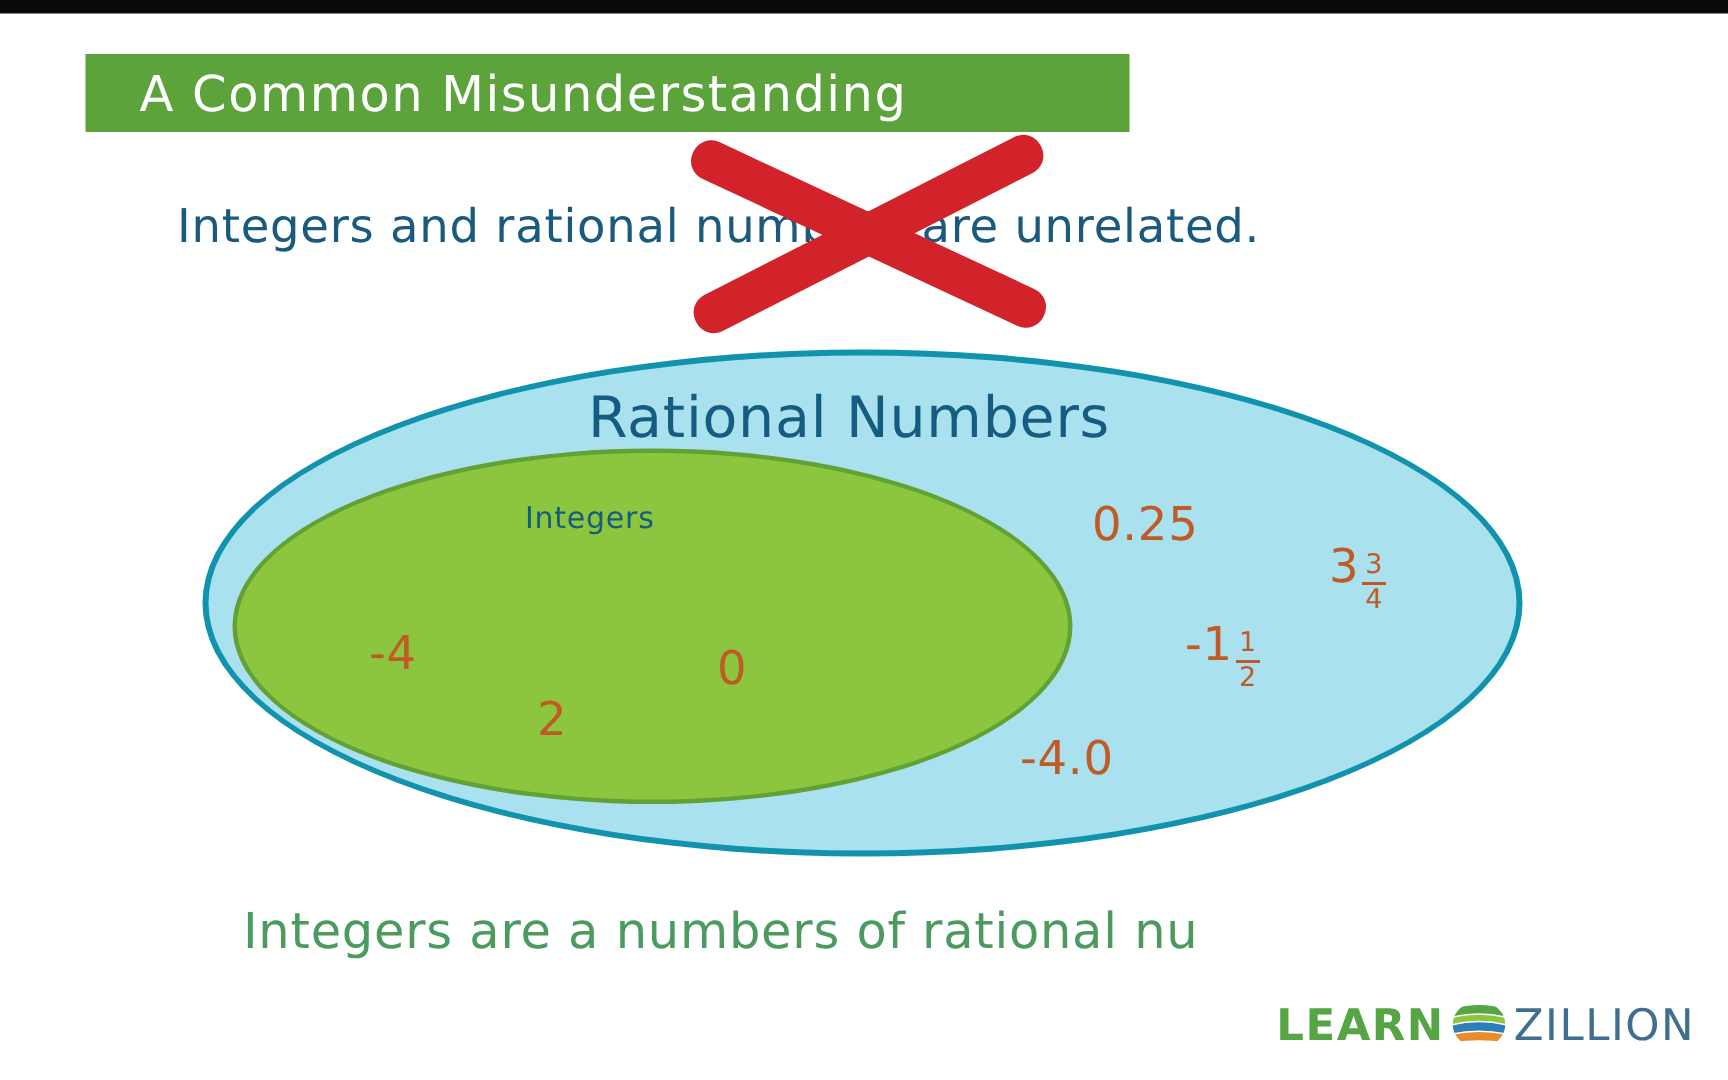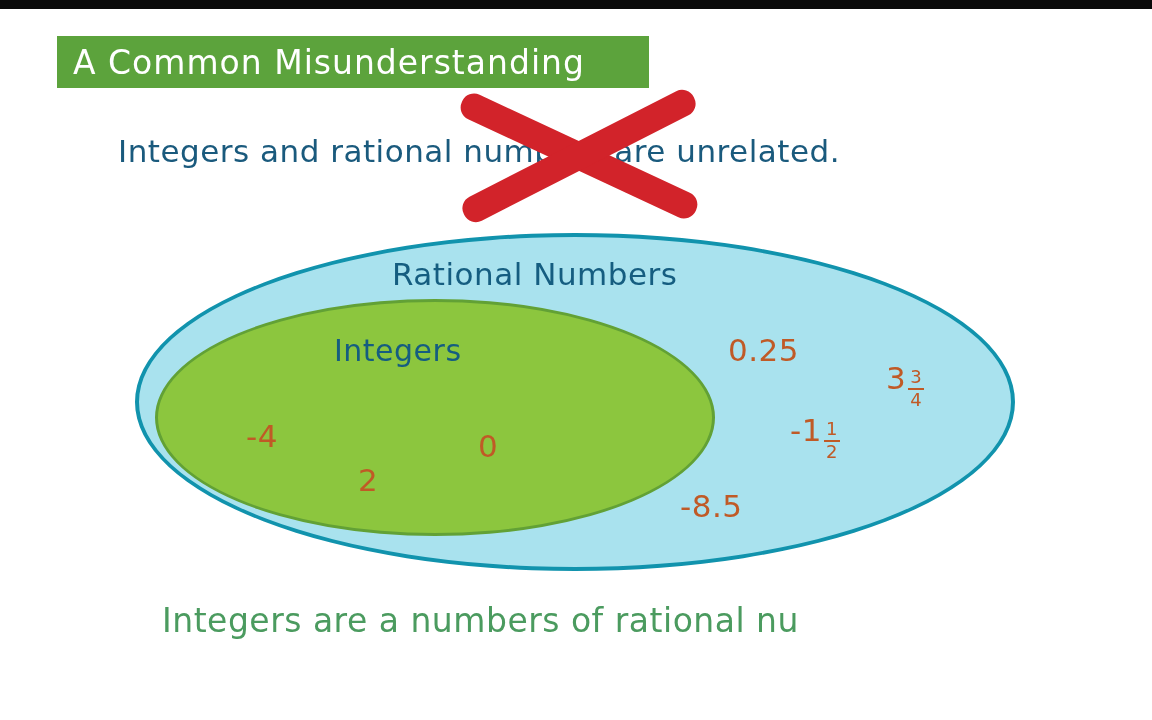--- a/index.html
+++ b/index.html
@@ -17,25 +17,25 @@
   .top-bar {
     position: absolute;
     left: 0; top: 0;
     width: 100%; height: 9px;
     background: #0a0a0a;
   }
 
   .banner {
     position: absolute;
     left: 57px; top: 36px;
-    width: 592px; height: 52px;
+    width: 696px; height: 52px;
     background: #5ca33c;
     display: flex;
     align-items: center;
-    padding-left: 16px;
+    padding-left: 36px;
   }
   .banner-title {
     color: #ffffff;
     font-size: 33px;
     letter-spacing: 1px;
   }
 
   .misconception {
     position: absolute;
     left: 118px; top: 133px;
@@ -73,25 +73,25 @@
     left: 155px; top: 299px;
     width: 560px; height: 237px;
     background: #8cc63e;
     border: 3px solid #62a135;
     border-radius: 50%;
   }
 
   .set-label {
     position: absolute;
     color: #155d80;
-    font-size: 31px;
+    font-size: 38px;
     letter-spacing: 0.5px;
   }
   .label-rational { left: 392px; top: 256px; }
-  .label-integers { left: 334px; top: 333px; font-size: 30px; }
+  .label-integers { left: 350px; top: 333px; font-size: 20px; }
 
   .num-item {
     position: absolute;
     color: #c05a26;
     font-size: 31px;
     letter-spacing: 0.5px;
   }
   .n-neg4 { left: 246px; top: 418px; }
   .n-2    { left: 358px; top: 462px; }
   .n-0    { left: 478px; top: 428px; }
@@ -177,18 +177,37 @@
       </span>
   </div>
 
   <div class="num-item n-n112">
     <span>-1</span><span class="frac">
         <span class="num">1</span>
         <span class="den">2</span>
       </span>
   </div>
 
-  <div class="num-item n-n53">-8.5</div>
+  <div class="num-item n-n53">-4.0</div>
 
   <div class="conclusion">Integers are a numbers of rational nu</div>
 
+  <div class="logo">
+    <span class="logo-learn">LEARN</span>
+    <svg class="globe" viewBox="0 0 38 34">
+      <defs>
+        <clipPath id="gclip">
+            <ellipse cx="19" cy="17" rx="18" ry="16"></ellipse>
+          </clipPath>
+      </defs>
+      <g clip-path="url(#gclip)">
+        <rect x="0" y="0" width="38" height="34" fill="#ffffff"></rect>
+        <path d="M0 7 Q19 1 38 7 L38 12 Q19 7 0 12 Z" fill="#55a545"></path>
+        <path d="M0 13 Q19 8 38 13 L38 17 Q19 12 0 17 Z" fill="#8cc63e"></path>
+        <path d="M0 18 Q19 13 38 18 L38 23 Q19 19 0 23 Z" fill="#2e7fb5"></path>
+        <path d="M0 24 Q19 20 38 24 L38 29 Q19 26 0 29 Z" fill="#e98a2b"></path>
+      </g>
+      <ellipse cx="19" cy="17" rx="18" ry="16" fill="none" stroke="#ffffff" stroke-width="1"></ellipse>
+    </svg>
+    <span class="logo-zillion">ZILLION</span>
+  </div>
 
 </div>
 
 </body></html>

